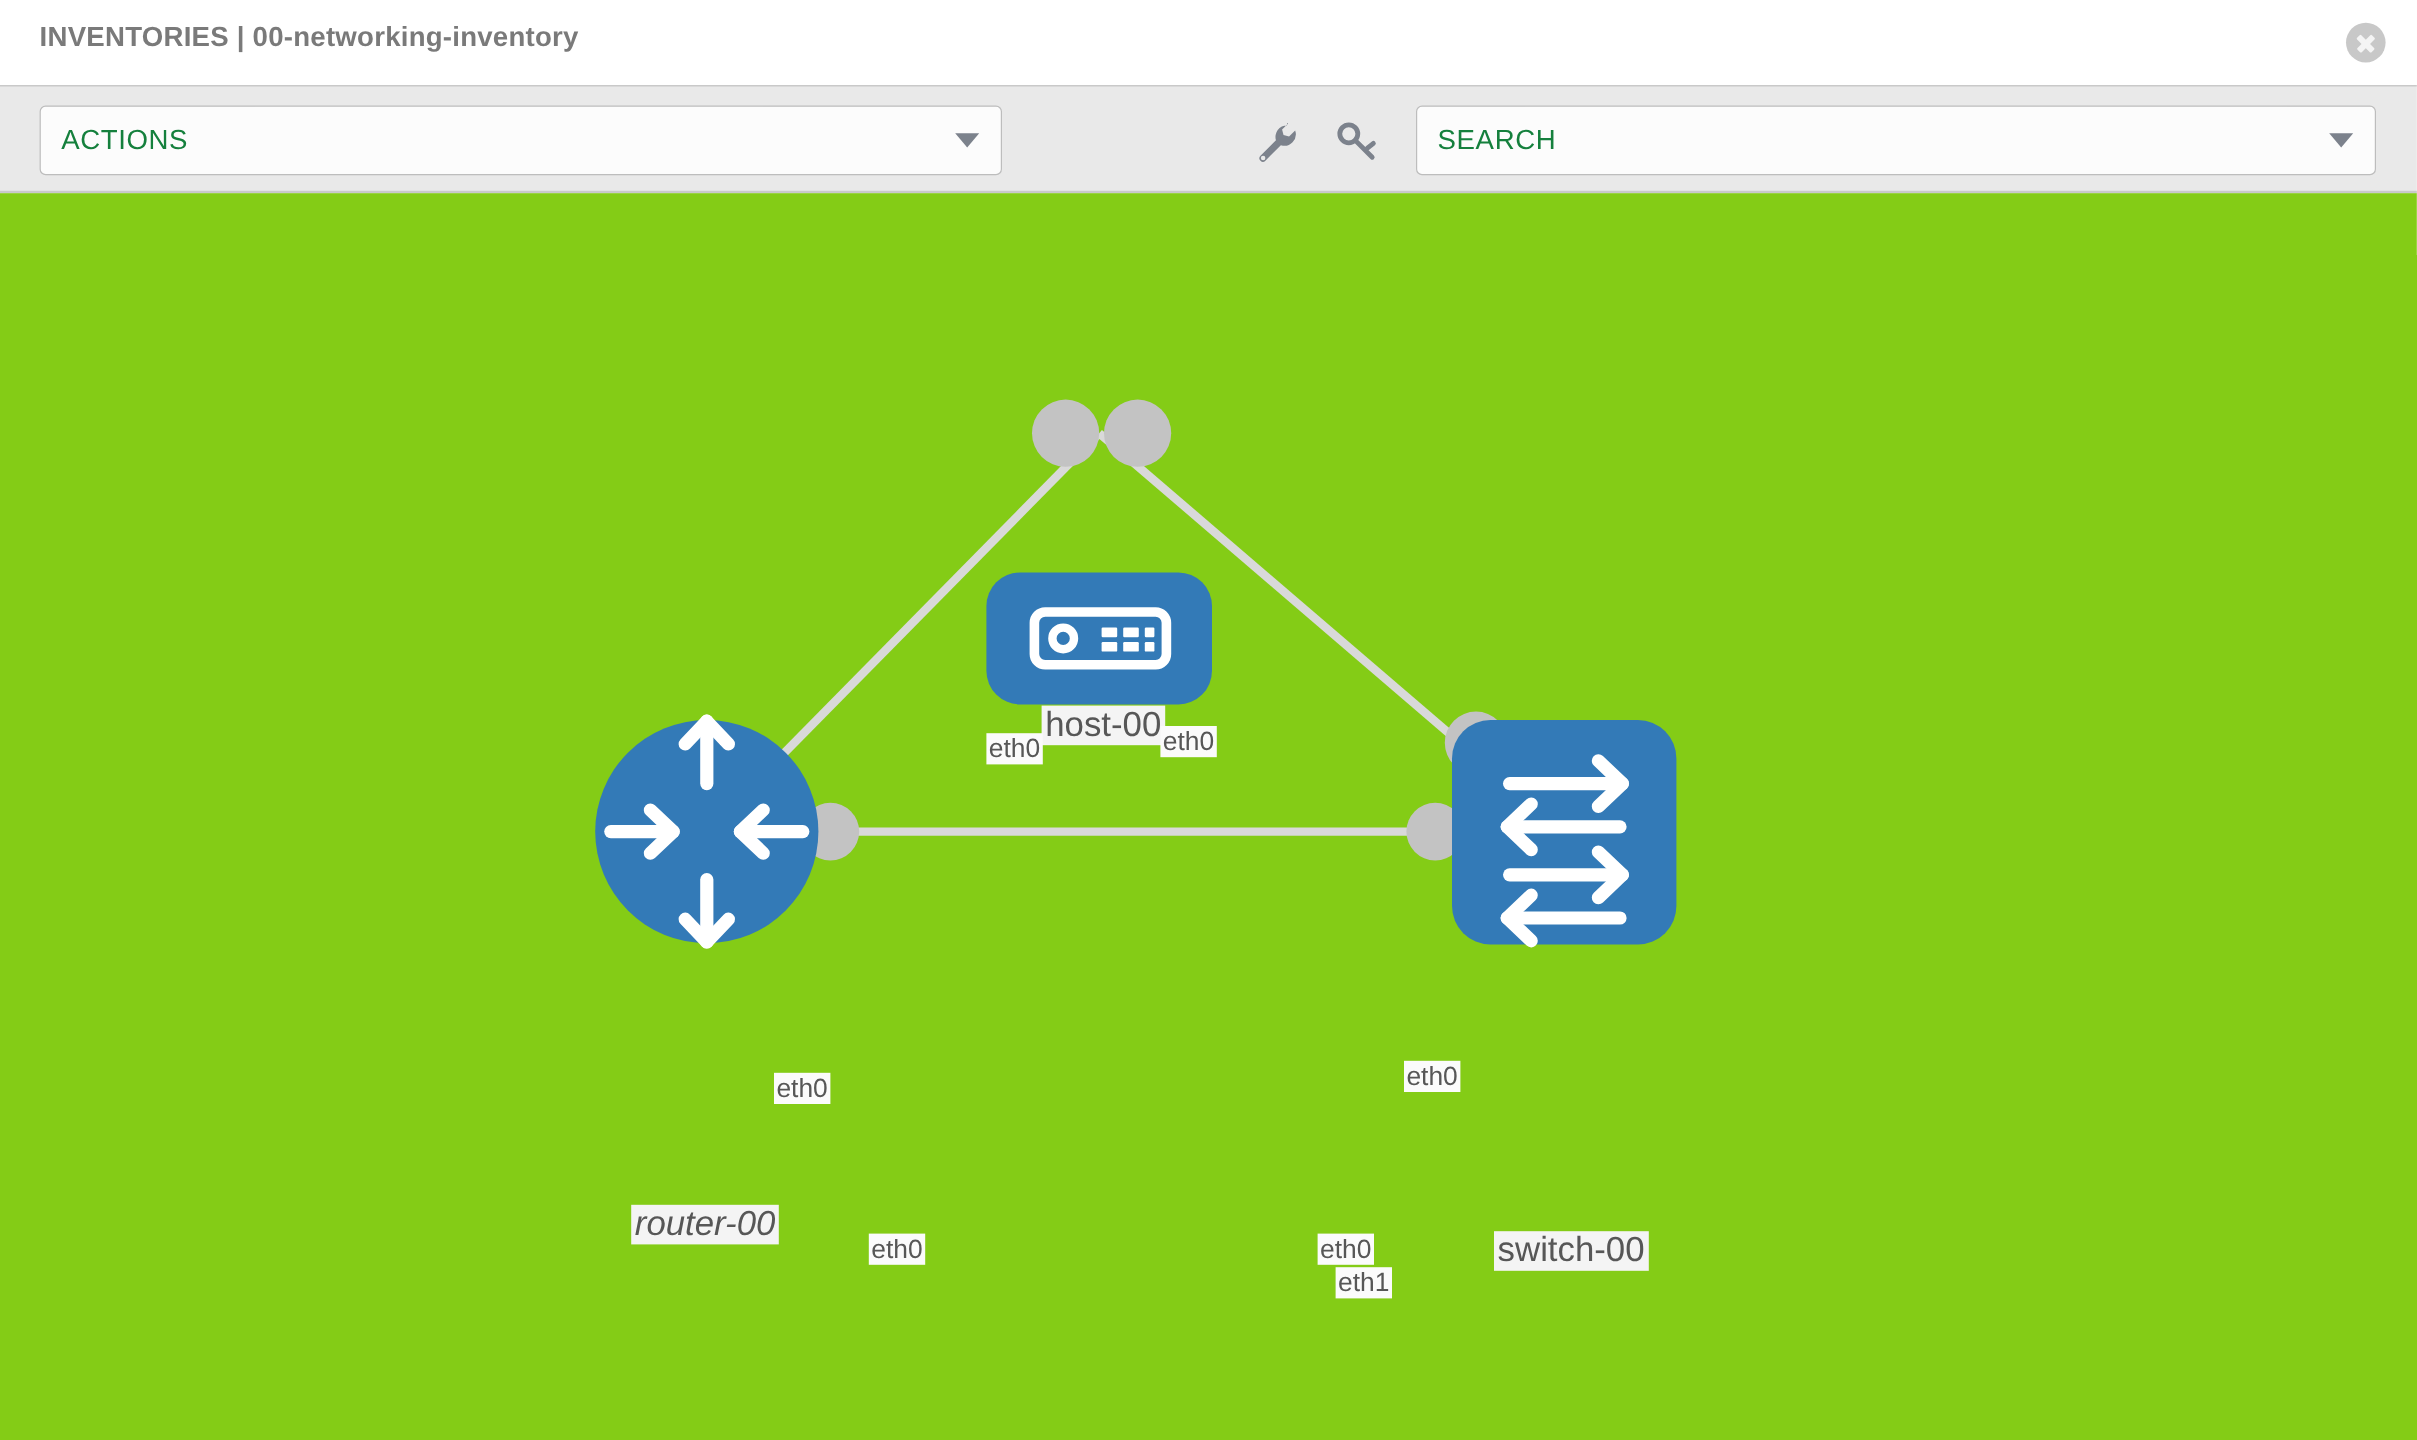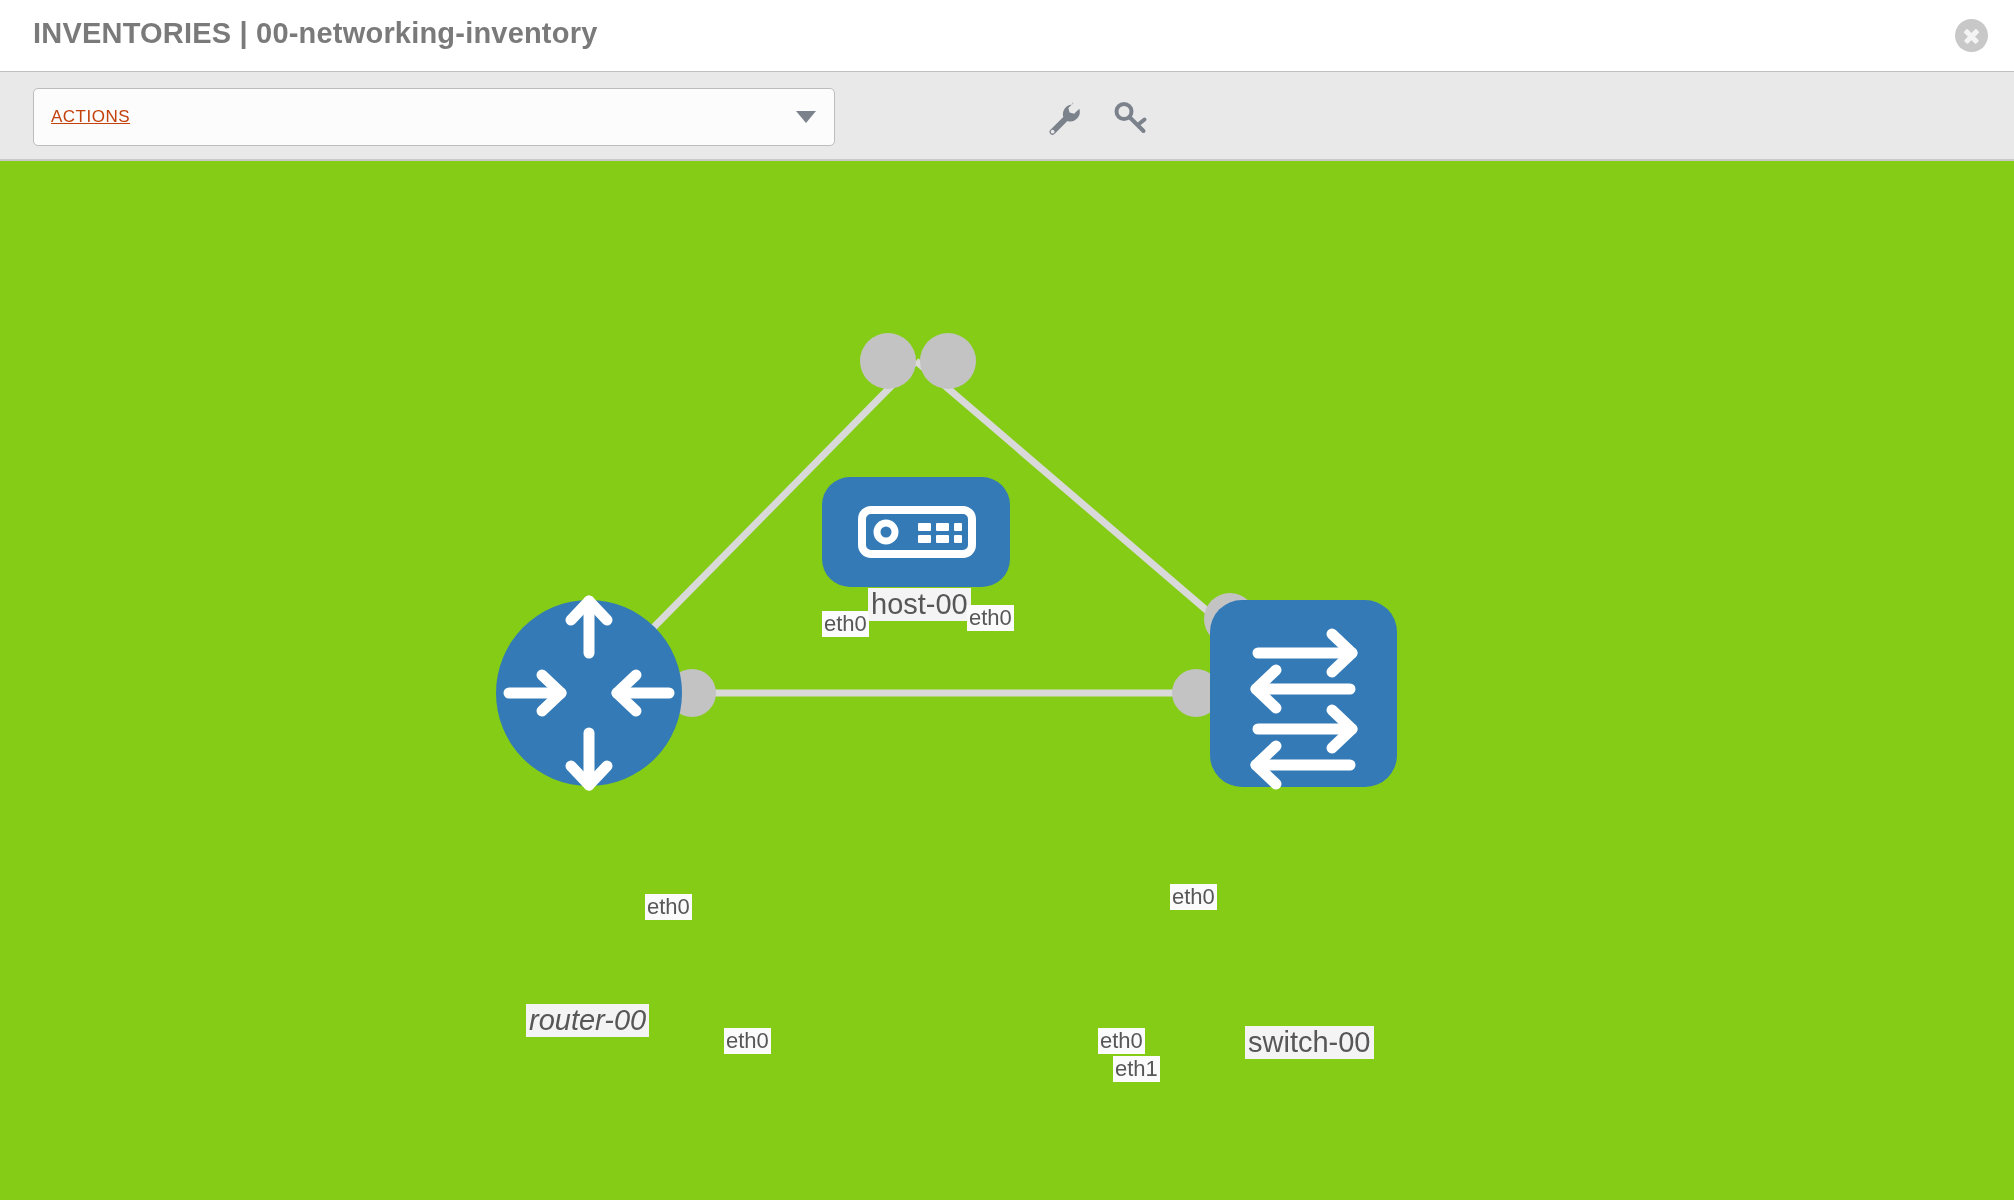--- a/index.html
+++ b/index.html
@@ -22,21 +22,21 @@
     left: 0; top: 0;
     width: 2014px;
     height: 71px;
     background: #ffffff;
     box-sizing: border-box;
   }
   .page-title {
     position: absolute;
     left: 33px;
     top: 17px;
-    font-size: 29px;
+    font-size: 23px;
     font-weight: bold;
     color: #7a7a7a;
     letter-spacing: 0.2px;
     white-space: nowrap;
   }
   .close-btn {
     position: absolute;
     right: 26px;
     top: 19px;
     width: 33px;
@@ -77,25 +77,24 @@
     border: 1px solid #bdbdbd;
     border-radius: 5px;
     box-sizing: border-box;
     cursor: pointer;
   }
   .select-box .sel-label {
     position: absolute;
     left: 17px;
     top: 50%;
     transform: translateY(-50%);
-    font-size: 17px;
-    color: #c2410c;
+    font-size: 23px;
+    color: #15803d;
     letter-spacing: 0.5px;
     white-space: nowrap;
-    text-decoration: underline;
   }
   .caret {
     position: absolute;
     right: 18px;
     top: 50%;
     transform: translateY(-50%);
     width: 0;
     height: 0;
     border-left: 10px solid transparent;
     border-right: 10px solid transparent;
@@ -181,20 +180,24 @@
   <div class="tool-icon" id="key-icon">
     <svg width="40" height="40" viewBox="0 0 40 40">
       <g fill="none" stroke="#7c828c" stroke-width="4" stroke-linecap="round">
         <circle cx="14" cy="13.5" r="7.5"></circle>
         <path d="M19.4 19L33.5 33"></path>
         <path d="M29.5 25.5L34.5 21.5"></path>
       </g>
     </svg>
   </div>
 
+  <div class="select-box" id="search-select">
+    <span class="sel-label">SEARCH</span>
+    <span class="caret"></span>
+  </div>
 </div>
 
 <div class="canvas">
 
   <svg class="topology-svg" width="2014" height="1039">
 
     <g>
       <line x1="589" y1="532" x2="916" y2="200" stroke="#d9d9d9" stroke-width="7"></line>
       <line x1="916" y1="200" x2="1303" y2="532" stroke="#d9d9d9" stroke-width="7"></line>
       <line x1="589" y1="532" x2="1303" y2="532" stroke="#d9d9d9" stroke-width="7"></line>

